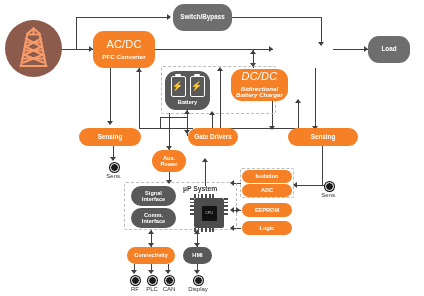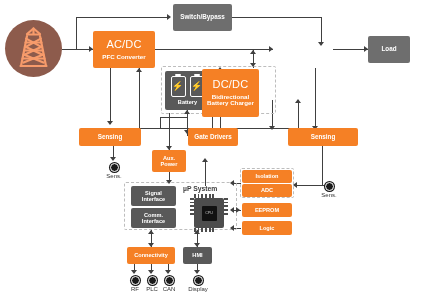--- a/index.html
+++ b/index.html
@@ -15,21 +15,21 @@
   .blk{
     position:absolute;
     box-sizing:border-box;
     display:flex;
     flex-direction:column;
     align-items:center;
     justify-content:center;
     text-align:center;
     color:#ffffff;
     line-height:1.08;
-    border-radius:2px;
+    border-radius:11px;
     z-index:5;
   }
   .orange{background:#F58025;}
   .gray{background:#6E6E6E;}
   .dgray{background:#595959;}
 
   .ttl{font-size:11px;letter-spacing:.2px;}
   .sub{font-size:6.2px;font-weight:bold;margin-top:3px;}
   .lbl{font-size:6.3px;font-weight:bold;}
   .lbl-sm{font-size:5.6px;font-weight:bold;}
@@ -205,21 +205,21 @@
       <div class="batt">
           <span class="bolt">⚡</span>
         </div>
       <div class="batt">
           <span class="bolt">⚡</span>
         </div>
     </div>
     <span class="lbl-sm">Battery</span>
   </div>
 
-  <div class="blk orange" style="left:202px;top:69px;width:57px;height:48px;">
+  <div class="blk orange" style="left:231px;top:69px;width:57px;height:32px;font-style:italic;">
     <span class="ttl">DC/DC</span>
     <span class="sub">Bidirectional</span>
     <span class="sub" style="margin-top:0;">Battery Charger</span>
   </div>
 
   <div class="blk orange" style="left:79px;top:128px;width:62px;height:18px;">
     <span class="lbl">Sensing</span>
   </div>
 
   <div class="blk orange" style="left:188px;top:128px;width:50px;height:18px;">

